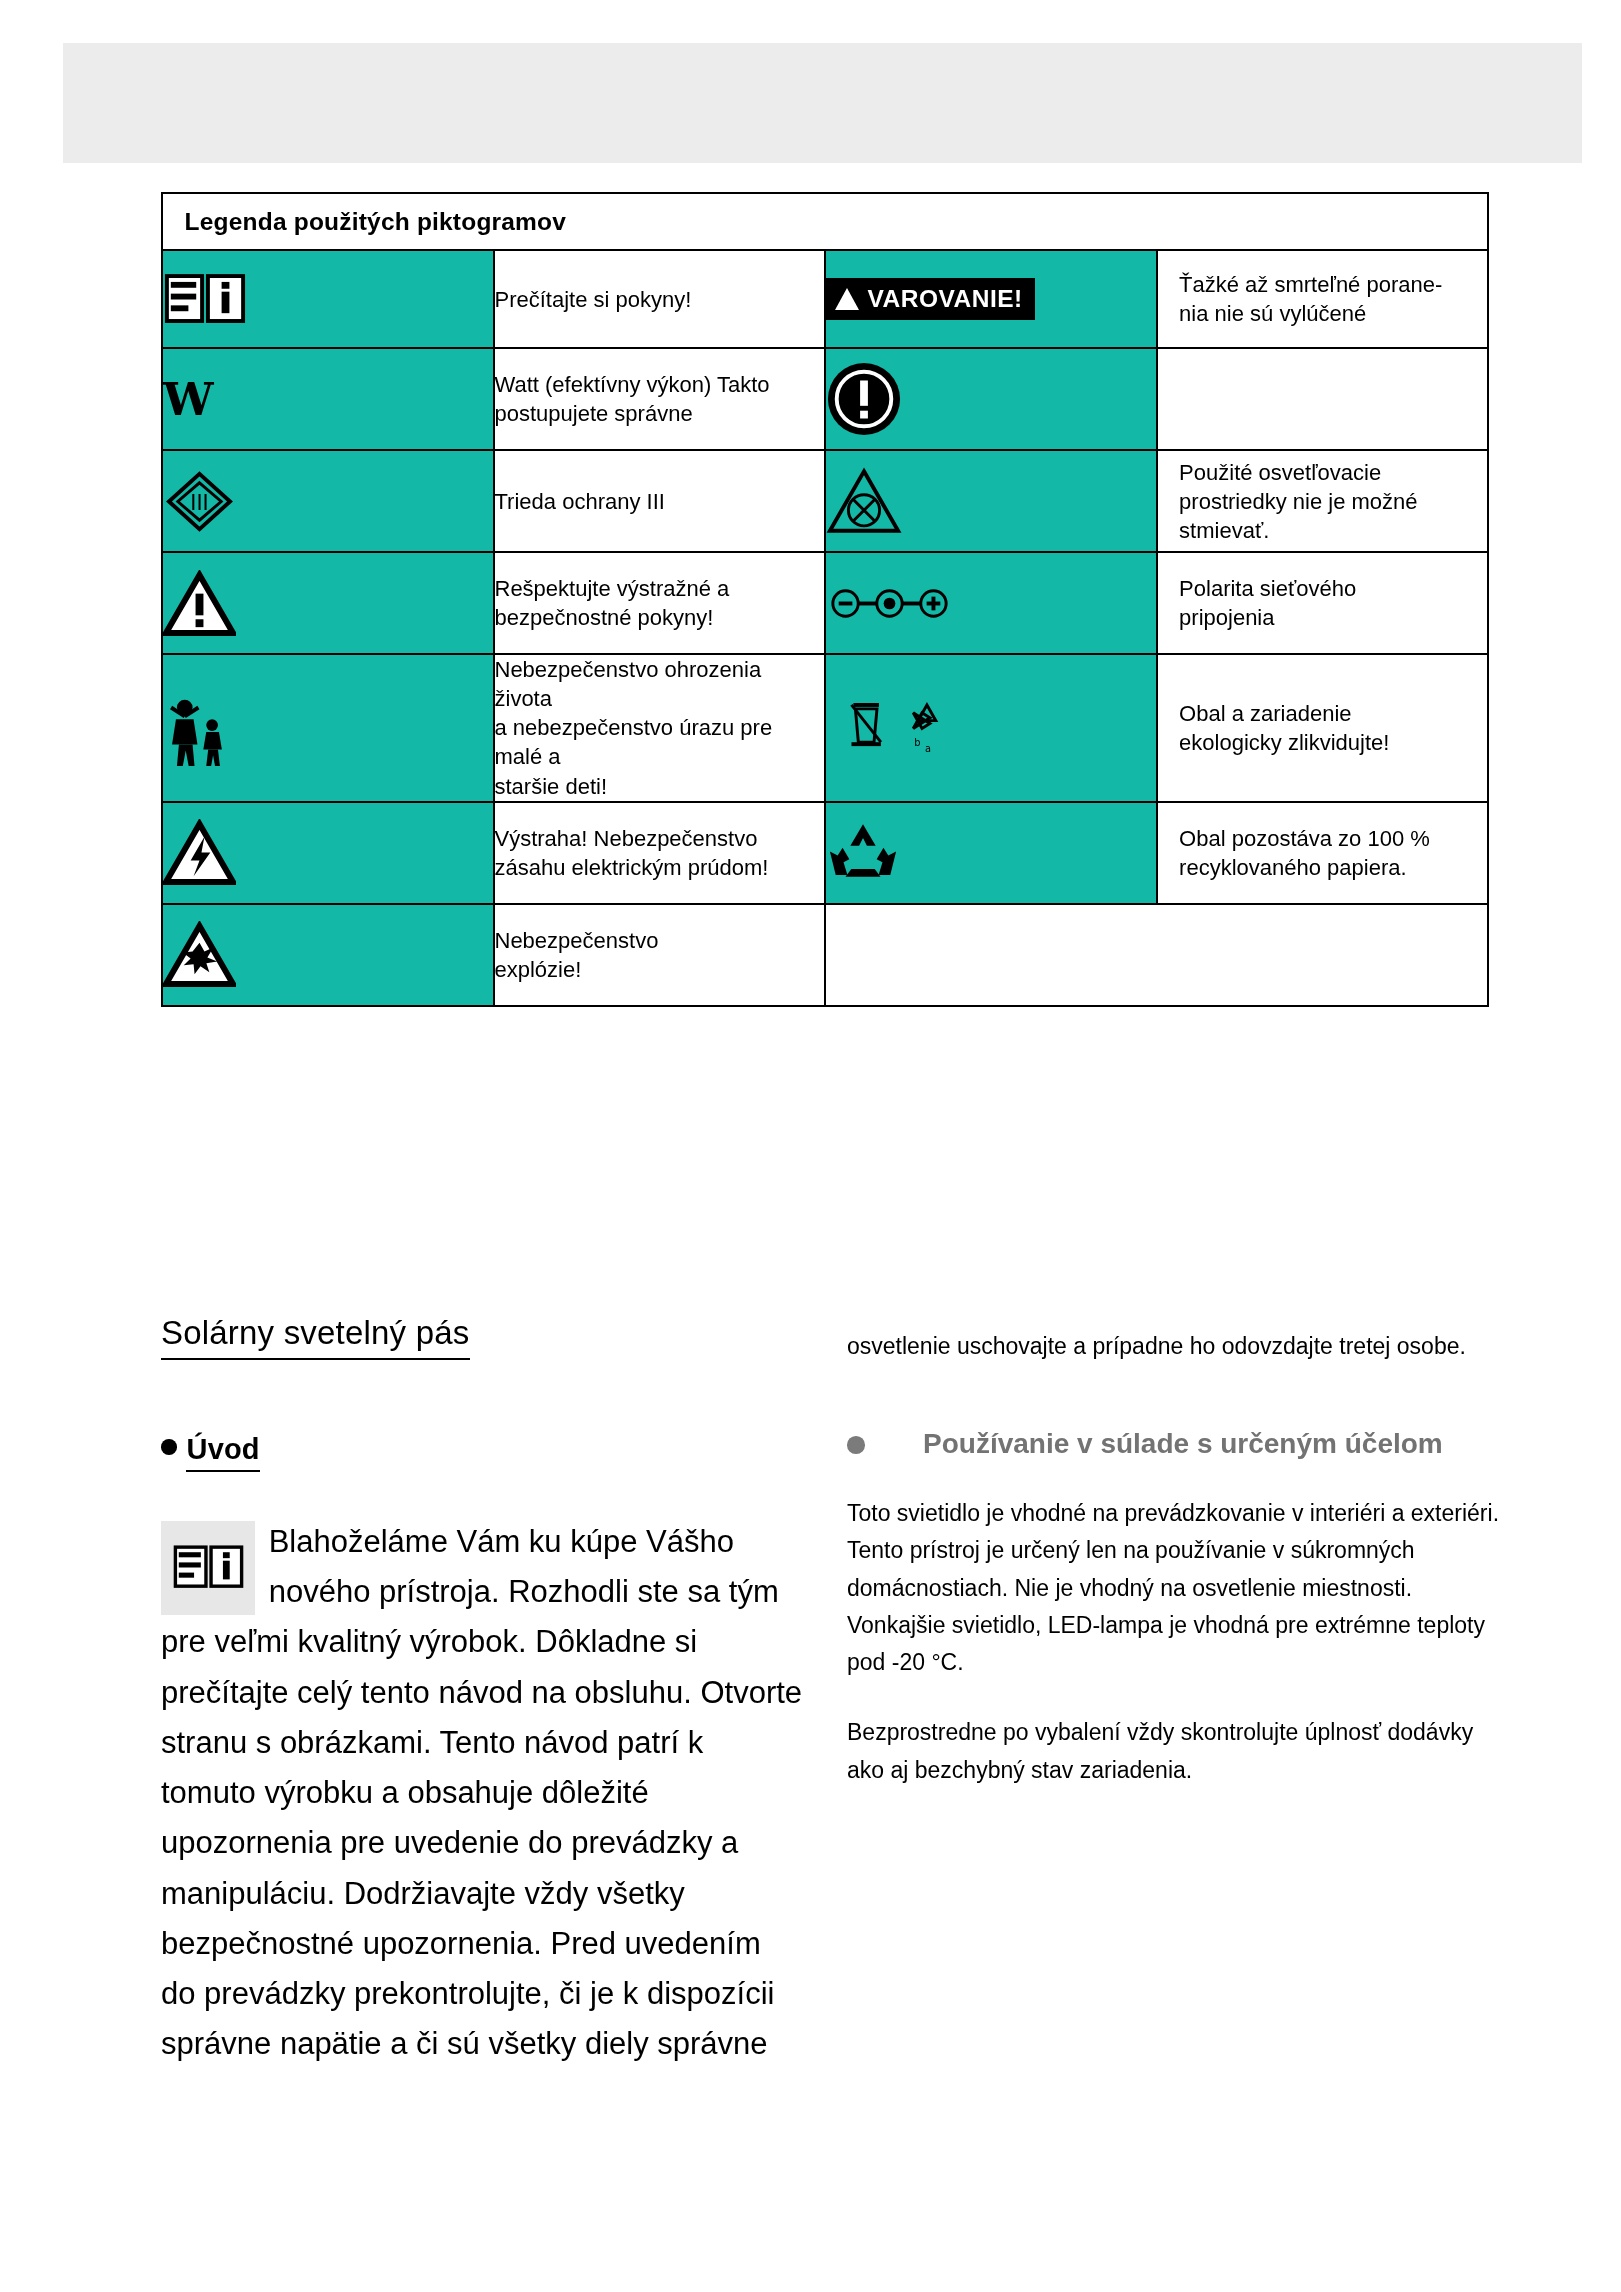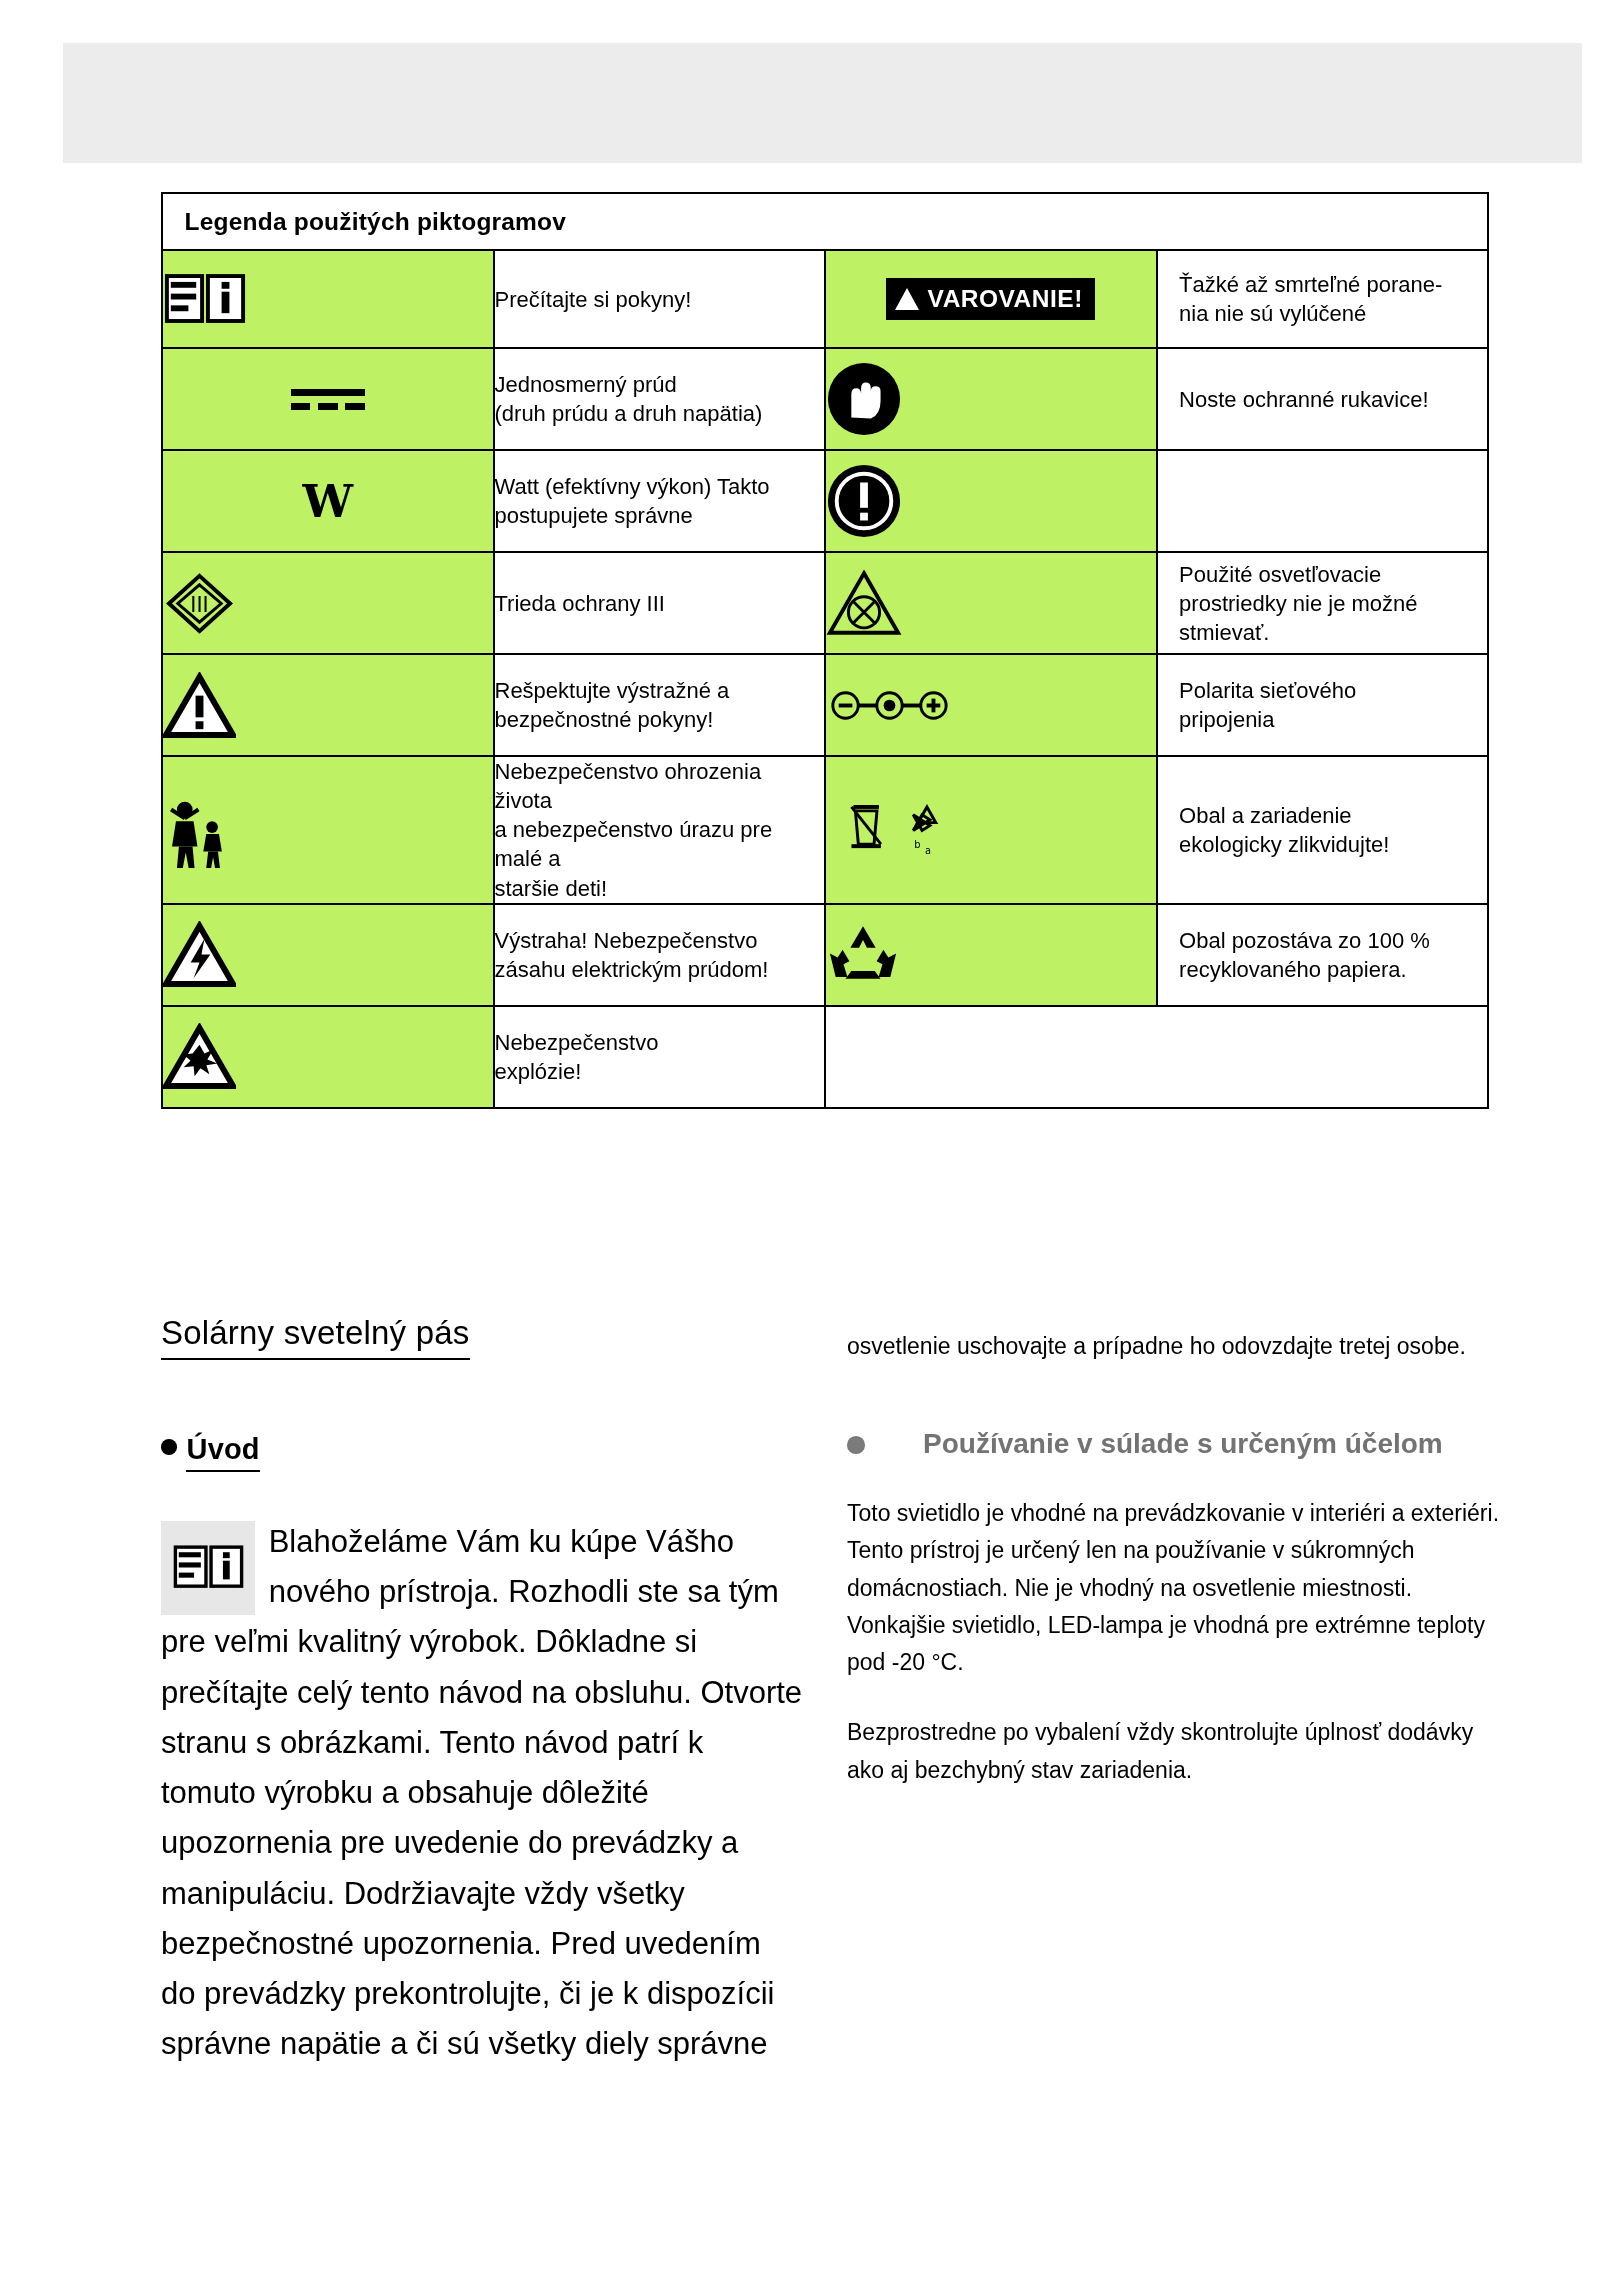--- a/index.html
+++ b/index.html
@@ -47,23 +47,23 @@
     padding: 0;
     vertical-align: middle;
   }
   .legend .title-cell {
     padding: 13.7px 21.6px;
     font-size: 24.5px;
     font-weight: bold;
     letter-spacing: 0.2px;
   }
   .icon-cell {
-    background: #bef264;
+    background: #14b8a6;
     width: 135px;
-    text-align: center;
+    text-align: left;
     vertical-align: middle;
     padding: 9.8px 0;
   }
   .icon-cell.wide {
     width: 257px;
   }
   .text-cell {
     padding: 11.8px 17.6px 11.8px 15.7px;
     font-size: 22px;
     line-height: 1.32;
@@ -247,41 +247,20 @@
       <td class="icon-cell wide">
         <span class="badge-warn">
           <span class="tri"></span>
           <span>VAROVANIE!</span>
         </span>
       </td>
       <td class="text-cell rightcol" style="white-space:pre-line">Ťažké až smrteľné porane-
 nia nie sú vylúčené</td>
     </tr>
 
-    <tr class="row-h-2">
-      <td class="icon-cell">
-        <span class="dc-symbol">
-          <div class="dc-solid"></div>
-          <div class="dc-dash">
-                <span></span>
-                <span></span>
-                <span></span>
-              </div>
-        </span>
-      </td>
-      <td class="text-cell" style="white-space:pre-line">Jednosmerný prúd
-(druh prúdu a druh napätia)</td>
-      <td class="icon-cell wide">
-        <svg width="76" height="76" viewBox="0 0 78 78" aria-hidden="true">
-          <circle cx="39" cy="39" r="37" fill="#000"></circle>
-          <path d="M26 58 L26 34 q0-6 5-6 t5 6 l0 -6 q0-6 5-6 t5 6 l0 3 q0-5 5-5 t5 5 l0 10 q0 14-10 18 z" fill="#fff"></path>
-        </svg>
-      </td>
-      <td class="text-cell rightcol">Noste ochranné rukavice!</td>
-    </tr>
 
     <tr class="row-h-2">
       <td class="icon-cell">
         <span class="w-letter">W</span>
       </td>
       <td class="text-cell">Watt (efektívny výkon) Takto postupujete správne</td>
       <td class="icon-cell wide">
         <svg width="76" height="76" viewBox="0 0 78 78" aria-hidden="true">
           <circle cx="39" cy="39" r="37" fill="#000"></circle>
           <circle cx="39" cy="39" r="28" fill="none" stroke="#fff" stroke-width="4"></circle>

